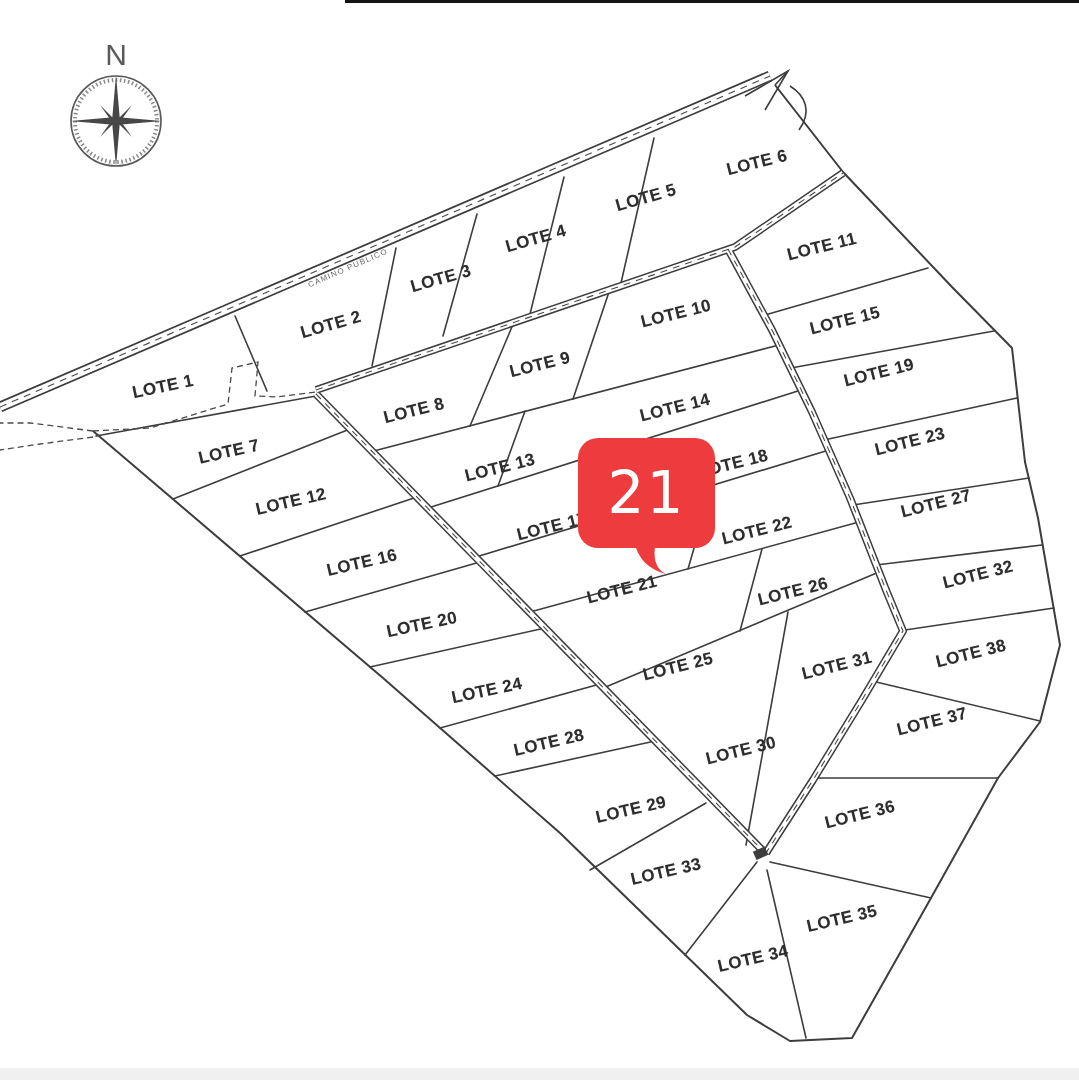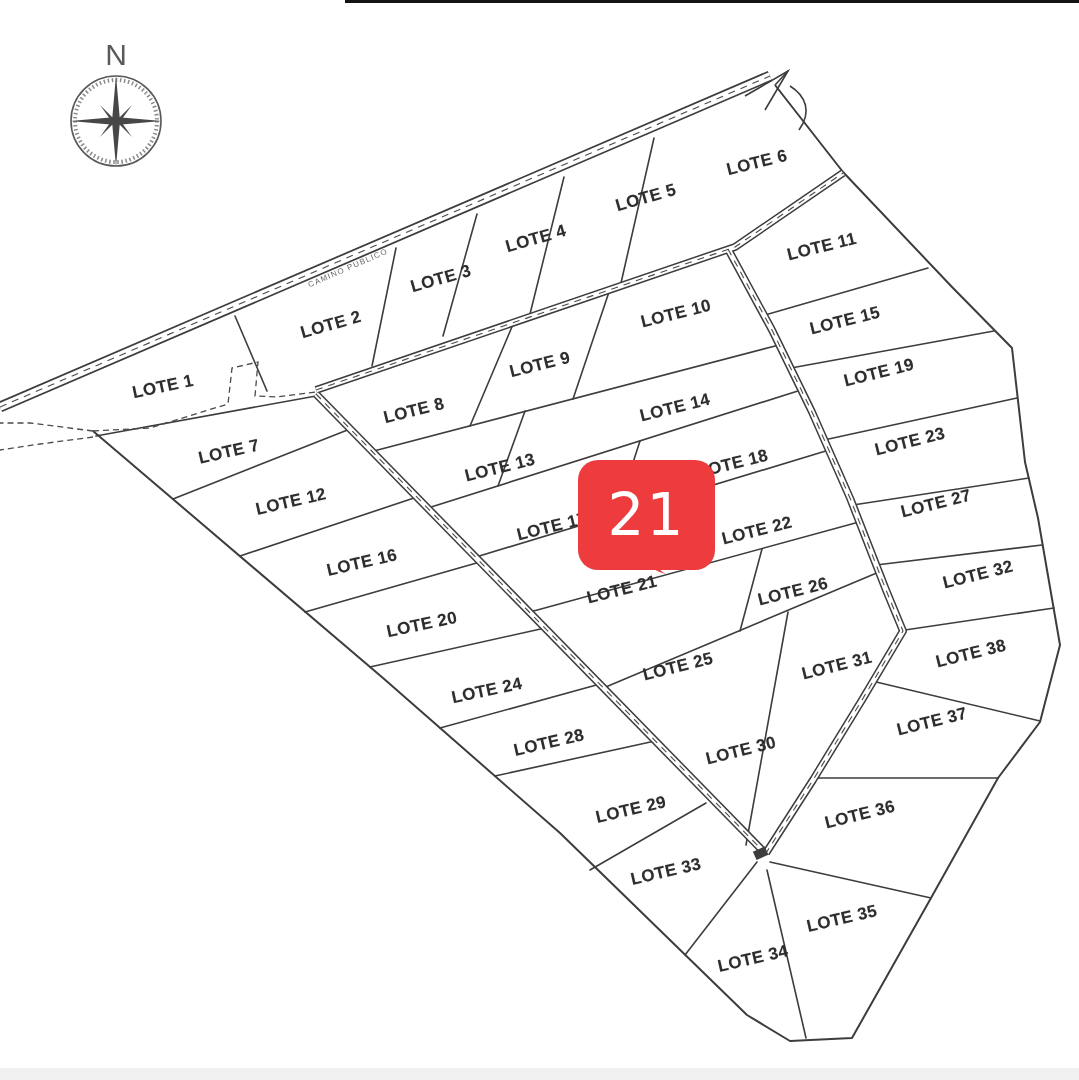--- a/index.html
+++ b/index.html
@@ -7,21 +7,21 @@
          font-family:"Liberation Sans",sans-serif;}
   #plan-svg{position:absolute;left:0;top:0;}
   .lot-label{position:absolute;font-weight:bold;font-size:17px;color:#2d2d2d;
              letter-spacing:.4px;white-space:nowrap;
              transform:translate(-50%,-50%) rotate(var(--r));
              text-shadow:0 0 1px rgba(40,40,40,.35);}
   .road-name{position:absolute;font-size:8px;color:#6a6a6a;letter-spacing:1.2px;
              white-space:nowrap;transform:translate(-50%,-50%) rotate(-23.5deg);}
   .north-label{position:absolute;left:116px;top:55px;transform:translate(-50%,-50%);
              font-size:30px;color:#5a5a5a;font-weight:normal;}
-  #marker{position:absolute;left:578px;top:460px;width:137px;height:110px;
+  #marker{position:absolute;left:578px;top:438px;width:137px;height:110px;
           background:#ed3b3e;border-radius:20px;}
   #marker-value{position:absolute;left:0;top:0;width:100%;height:100%;
           display:flex;align-items:center;justify-content:center;
           color:#ffffff;font-size:58px;font-weight:500;
           font-family:"DejaVu Sans",sans-serif;letter-spacing:2px;}
   #marker-tail{position:absolute;left:578px;top:541px;width:137px;height:42px;}
   #top-line{position:absolute;left:345px;top:0;width:734px;height:3px;background:#141414;}
   #bottom-strip{position:absolute;left:0;top:1068px;width:1079px;height:12px;background:#f0f0f1;}
 </style>
 </head>

